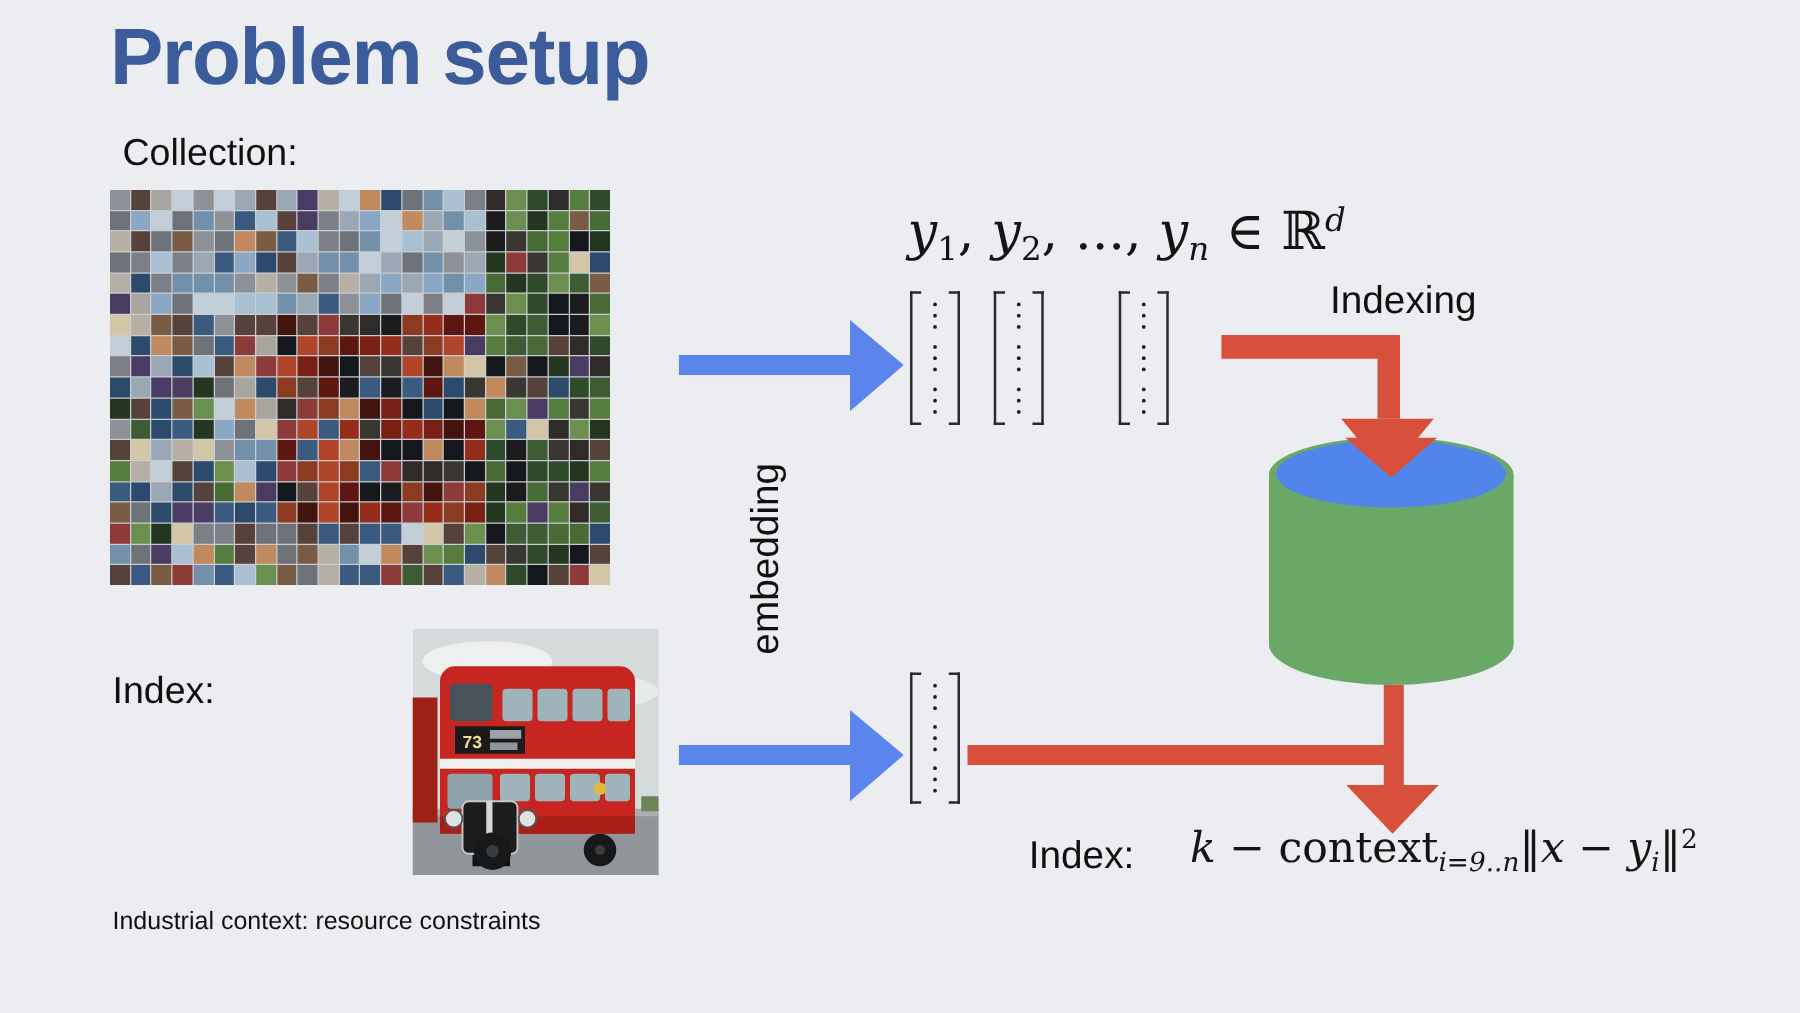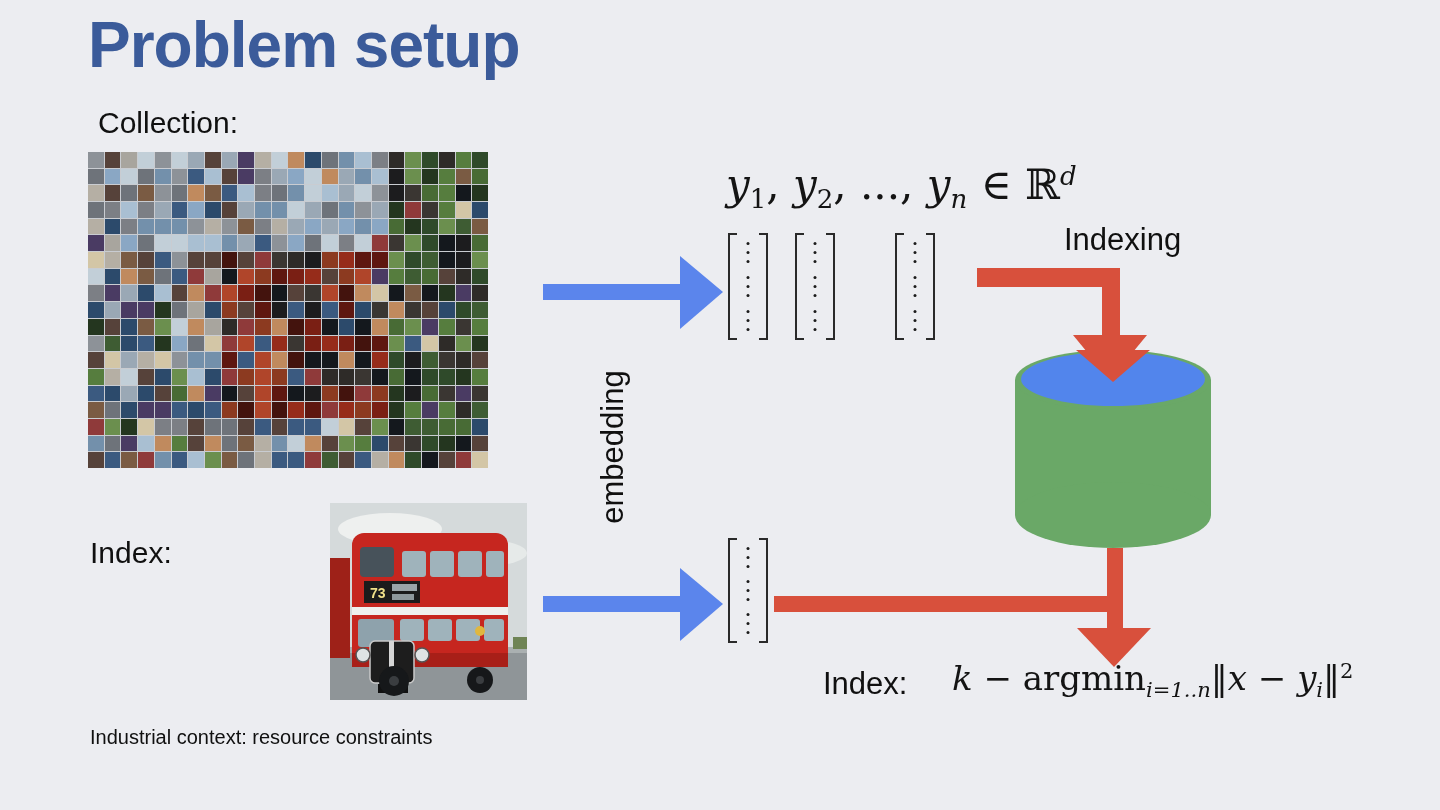--- a/index.html
+++ b/index.html
@@ -713,17 +713,17 @@
     <circle cx="92" cy="152" r="7" fill="#dfe3e4" stroke="#555" stroke-width="1.5"></circle>
     <rect x="48" y="181" width="30" height="9" fill="#111"></rect>
     <circle cx="64" cy="178" r="15" fill="#16181a"></circle>
     <circle cx="64" cy="178" r="5" fill="#3a3d40"></circle>
     <circle cx="150" cy="177" r="13" fill="#16181a"></circle>
     <circle cx="150" cy="177" r="4" fill="#3a3d40"></circle>
     <circle cx="150" cy="128" r="5" fill="#e0b73f"></circle>
   </svg>
 
   <div class="abs lbl lbl-result">Index:</div>
-  <div class="abs math math-result"><span class="m-v">k</span><span class="m-n"> − </span><span class="m-n">argmin</span><span class="m-subv">i=1..n</span><span class="m-n">‖</span><span class="m-v">x</span><span class="m-n"> − </span><span class="m-v">y</span><span class="m-subv">i</span><span class="m-n">‖</span><span class="m-sup">2</span></div>
+  <div class="abs math math-result"><span class="m-v">k</span><span class="m-n"> − </span><span class="m-n">context</span><span class="m-subv">i=9..n</span><span class="m-n">‖</span><span class="m-v">x</span><span class="m-n"> − </span><span class="m-v">y</span><span class="m-subv">i</span><span class="m-n">‖</span><span class="m-sup">2</span></div>
 
   <div class="abs lbl footer">Industrial context: resource constraints</div>
 
 </div>
 
 </body></html>

